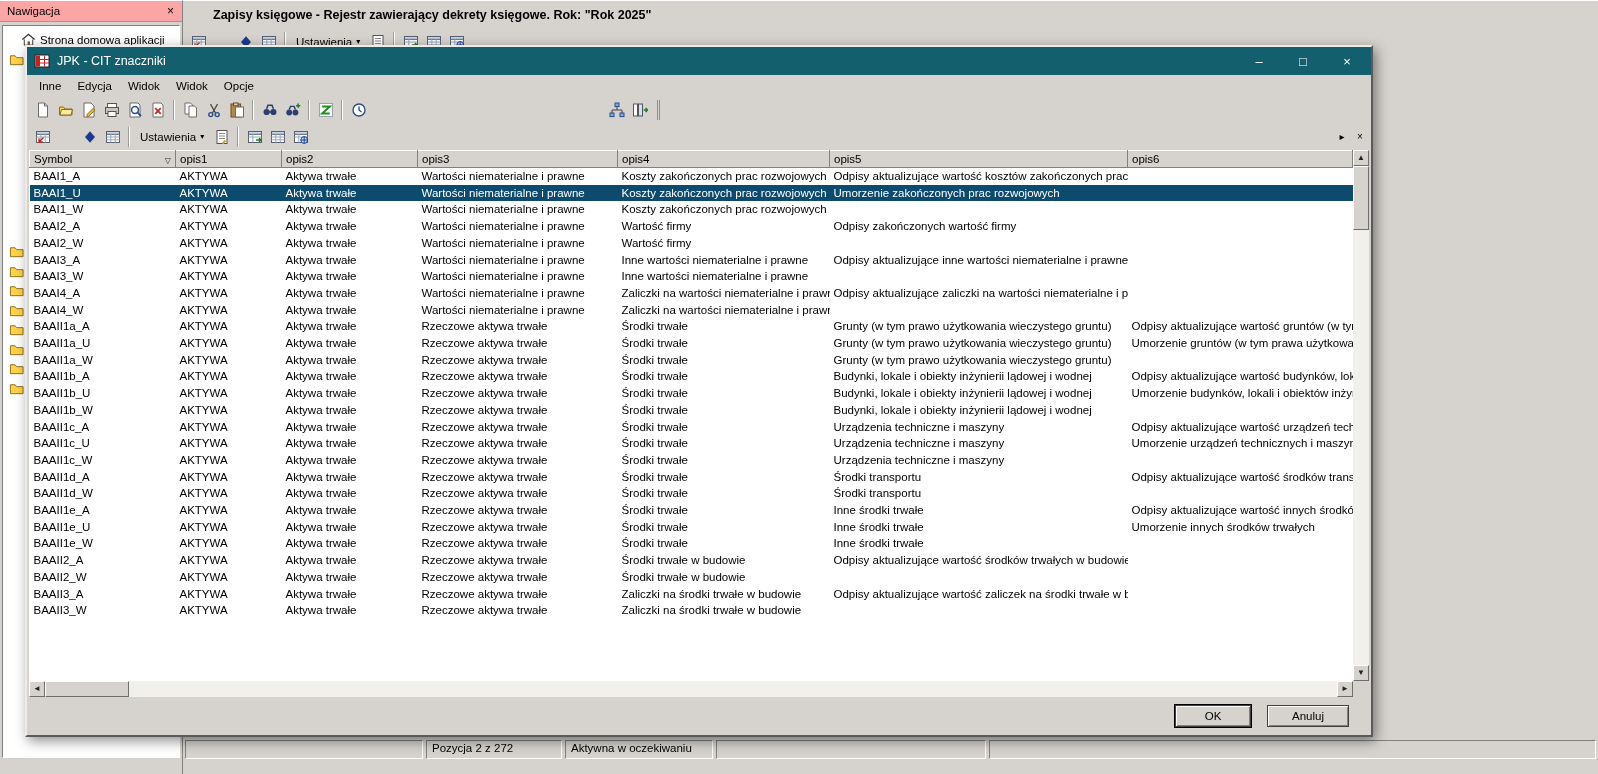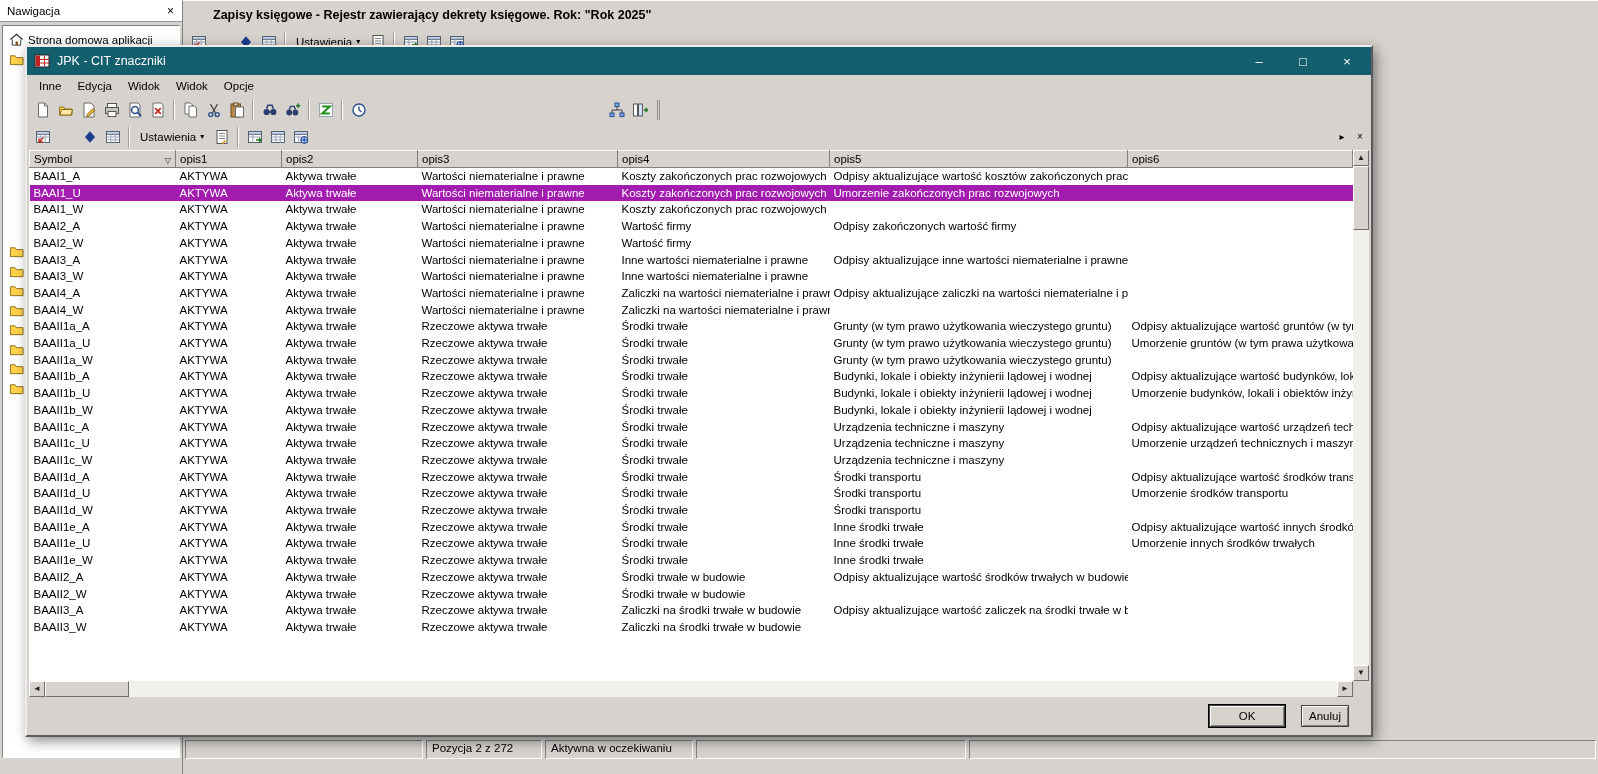--- a/index.html
+++ b/index.html
@@ -3,21 +3,21 @@
 <meta charset="utf-8">
 <style>
   *{box-sizing:border-box;margin:0;padding:0}
   html,body{width:1598px;height:774px;overflow:hidden}
   body{font-family:"Liberation Sans","DejaVu Sans",sans-serif;font-size:11.5px;background:#d6d3ce;color:#000;position:relative;cursor:default}
   button{font:inherit;background:none;border:none;color:inherit;cursor:default}
   .ticon svg{width:16px;height:16px;display:block}
 
   
   .nav{position:absolute;left:0;top:0;width:183px;height:774px;background:#d6d3ce;border-right:1px solid #808080;border-top:1px solid #fff}
-  .nav-head{height:21px;display:flex;align-items:center;padding:0 4px 0 7px;border-bottom:1px solid #9a9a9a;background:#ffffff}
+  .nav-head{height:21px;display:flex;align-items:center;padding:0 4px 0 7px;border-bottom:1px solid #9a9a9a;background:#fca5a5}
   .nav-head .ttl{flex:1;font-size:11.5px}
   .nav-close{width:15px;height:15px;display:flex;align-items:center;justify-content:center;font-size:12px;line-height:1}
   .nav-tree{position:absolute;left:2px;right:2px;top:24px;bottom:16px;background:#fff;border:1px solid;border-color:#808080 #fff #fff #808080;padding-top:4px;overflow:hidden}
   .titem{height:19.5px;display:flex;align-items:center;gap:4px;white-space:nowrap;font-size:11.5px}
   .titem .ticon svg{width:15px;height:15px}
   .titem .lbl.hl{background:#ffff00;padding:1px 3px}
   .titem.sel{margin-left:22px;margin-right:2px;height:17px;padding-left:5px;background:#0b6ccf;border:1px solid #2e6b2e;color:#fff}
 
   
   .mainwin{position:absolute;left:183px;top:0;right:0;height:774px;background:#d6d3ce}
@@ -31,66 +31,66 @@
   .thandle{width:5px;height:20px;border-left:3px double #8f8f8f;margin:0 6px}
   .tgap{display:inline-block}
   .g{font-size:10px;line-height:1}
   .sidecol{position:absolute;left:1px;top:48px;width:25px}
   .sidehead{height:17px;background:#d6d3ce;border:1px solid;border-color:#fff #6e6e6e #6e6e6e #fff;font-size:10.5px;padding:1px 1px;overflow:hidden;white-space:nowrap}
   .siderow{height:19.5px;display:flex;align-items:center;padding-left:3px}
   .siderow .ticon svg{width:15px;height:15px}
   .statusbar{position:absolute;left:2px;right:2px;bottom:15px;height:19px;display:flex;gap:3px}
   .scell{border:1px solid;border-color:#808080 #fff #fff #808080;padding:1px 5px;white-space:nowrap;overflow:hidden;background:#d6d3ce}
   .scell:nth-child(1){width:238px}
-  .scell:nth-child(2){width:116px}
+  .scell:nth-child(2){width:136px}
   .scell:nth-child(3){width:148px}
   .scell:nth-child(4){width:270px}
   .scell:nth-child(5){flex:1}
 
   
   .modal{position:absolute;left:25px;top:45px;width:1348px;height:692px;background:#d6d3ce;border:2px solid;border-color:#eeece8 #5a5a5a #5a5a5a #eeece8;box-shadow:3px 4px 12px rgba(0,0,0,.45);display:flex;flex-direction:column;z-index:10}
   .titlebar{height:28px;background:#135f6e;display:flex;align-items:center;gap:7px;padding:0 2px 0 7px;flex:0 0 auto}
   .titlebar .mtitle{flex:1;color:#fff;font-size:12.5px;white-space:nowrap;overflow:hidden}
   .winbtn{width:44px;height:26px;display:flex;align-items:center;justify-content:center;color:#fff;font-size:13px}
   .menubar{height:21px;display:flex;align-items:center;padding-left:4px;flex:0 0 auto}
   .mitem{padding:2px 8px;font-size:11.5px}
   .t1,.t2{flex:0 0 auto}
   .t2 .right{margin-left:auto;display:flex;align-items:center;padding-right:3px;gap:2px}
 
   .gridwrap{flex:1;display:grid;grid-template-columns:1fr 16px;grid-template-rows:1fr 16px;overflow:hidden;background:#fff;margin:0 2px}
   .gridarea{grid-column:1;grid-row:1;overflow:hidden;background:#fff}
   table{border-collapse:collapse;table-layout:fixed;width:100%}
   th{height:17px;font-weight:normal;text-align:left;font-size:11.5px;background:#d6d3ce;border:1px solid;border-color:#fff #808080 #808080 #fff;padding:0 4px;white-space:nowrap;overflow:hidden}
   th .filter{float:right;font-size:8px;color:#333;margin-top:3px}
   td{font-size:11.5px;height:16.7px;line-height:16.7px;padding:0 4px;white-space:nowrap;overflow:hidden}
-  tr.sel td{background:#a21caf;color:#fff}
+  tr.sel td{background:#0c4a6e;color:#fff}
   .vscroll{grid-column:2;grid-row:1;background:#f2f0ea;display:flex;flex-direction:column}
   .hscroll{grid-column:1;grid-row:2;background:#f2f0ea;display:flex}
   .corner{grid-column:2;grid-row:2;background:#d6d3ce}
   .sbtn{width:16px;height:16px;flex:0 0 auto;background:#d6d3ce;border:1px solid;border-color:#fff #6e6e6e #6e6e6e #fff;display:flex;align-items:center;justify-content:center;font-size:8px;line-height:1;color:#222}
   .vthumb{height:64px;margin:0;background:#d6d3ce;border:1px solid;border-color:#fff #6e6e6e #6e6e6e #fff}
   .hthumb{width:84px;background:#d6d3ce;border:1px solid;border-color:#fff #6e6e6e #6e6e6e #fff}
   .vfill,.hfill{flex:1}
   .vscroll .sbtn.down{margin-top:auto}
 
   .modalfoot{flex:0 0 38px;display:flex;align-items:center;justify-content:flex-end;gap:16px;padding-right:22px}
   .btn{width:76px;height:22px;background:#d6d3ce;border:1px solid #404040;box-shadow:inset 1px 1px 0 #fff,inset -1px -1px 0 #808080;font-size:11.5px;text-align:center}
   .btn.default{outline:1px solid #000}
-  .btn.cancel{width:48px}
+  .btn.cancel{width:82px}
 </style>
 </head>
 <body>
 
 <aside class="nav">
   <div class="nav-head">
     <span class="ttl">Nawigacja</span>
     <button class="nav-close">×</button>
   </div>
   <div class="nav-tree">
-      <div class="titem" style="padding-left: 6px;">
+      <div class="titem" style="padding-left: 18px;">
         <span class="ticon">
           <svg viewBox="0 0 16 16">
             <path d="M1.5 8L8 2.5 14.5 8" fill="none" stroke="#333" stroke-width="1.4"></path>
             <path d="M3.5 8v6h9V8" fill="#fff" stroke="#333"></path>
             <rect x="7" y="10" width="2.6" height="4" fill="#8a5a2b"></rect>
           </svg>
         </span>
         <span class="lbl">Strona domowa aplikacji</span>
       </div>
       <div class="titem" style="padding-left: 6px;">
@@ -831,29 +831,20 @@
             <tr>
               <td>BAAII1d_A</td>
               <td>AKTYWA</td>
               <td>Aktywa trwałe</td>
               <td>Rzeczowe aktywa trwałe</td>
               <td>Środki trwałe</td>
               <td>Środki transportu</td>
               <td>Odpisy aktualizujące wartość środków transportu</td>
             </tr>
             <tr>
-              <td>BAAII1d_U</td>
-              <td>AKTYWA</td>
-              <td>Aktywa trwałe</td>
-              <td>Rzeczowe aktywa trwałe</td>
-              <td>Środki trwałe</td>
-              <td>Środki transportu</td>
-              <td>Umorzenie środków transportu</td>
-            </tr>
-            <tr>
               <td>BAAII1d_W</td>
               <td>AKTYWA</td>
               <td>Aktywa trwałe</td>
               <td>Rzeczowe aktywa trwałe</td>
               <td>Środki trwałe</td>
               <td>Środki transportu</td>
               <td></td>
             </tr>
             <tr>
               <td>BAAII1e_A</td>

